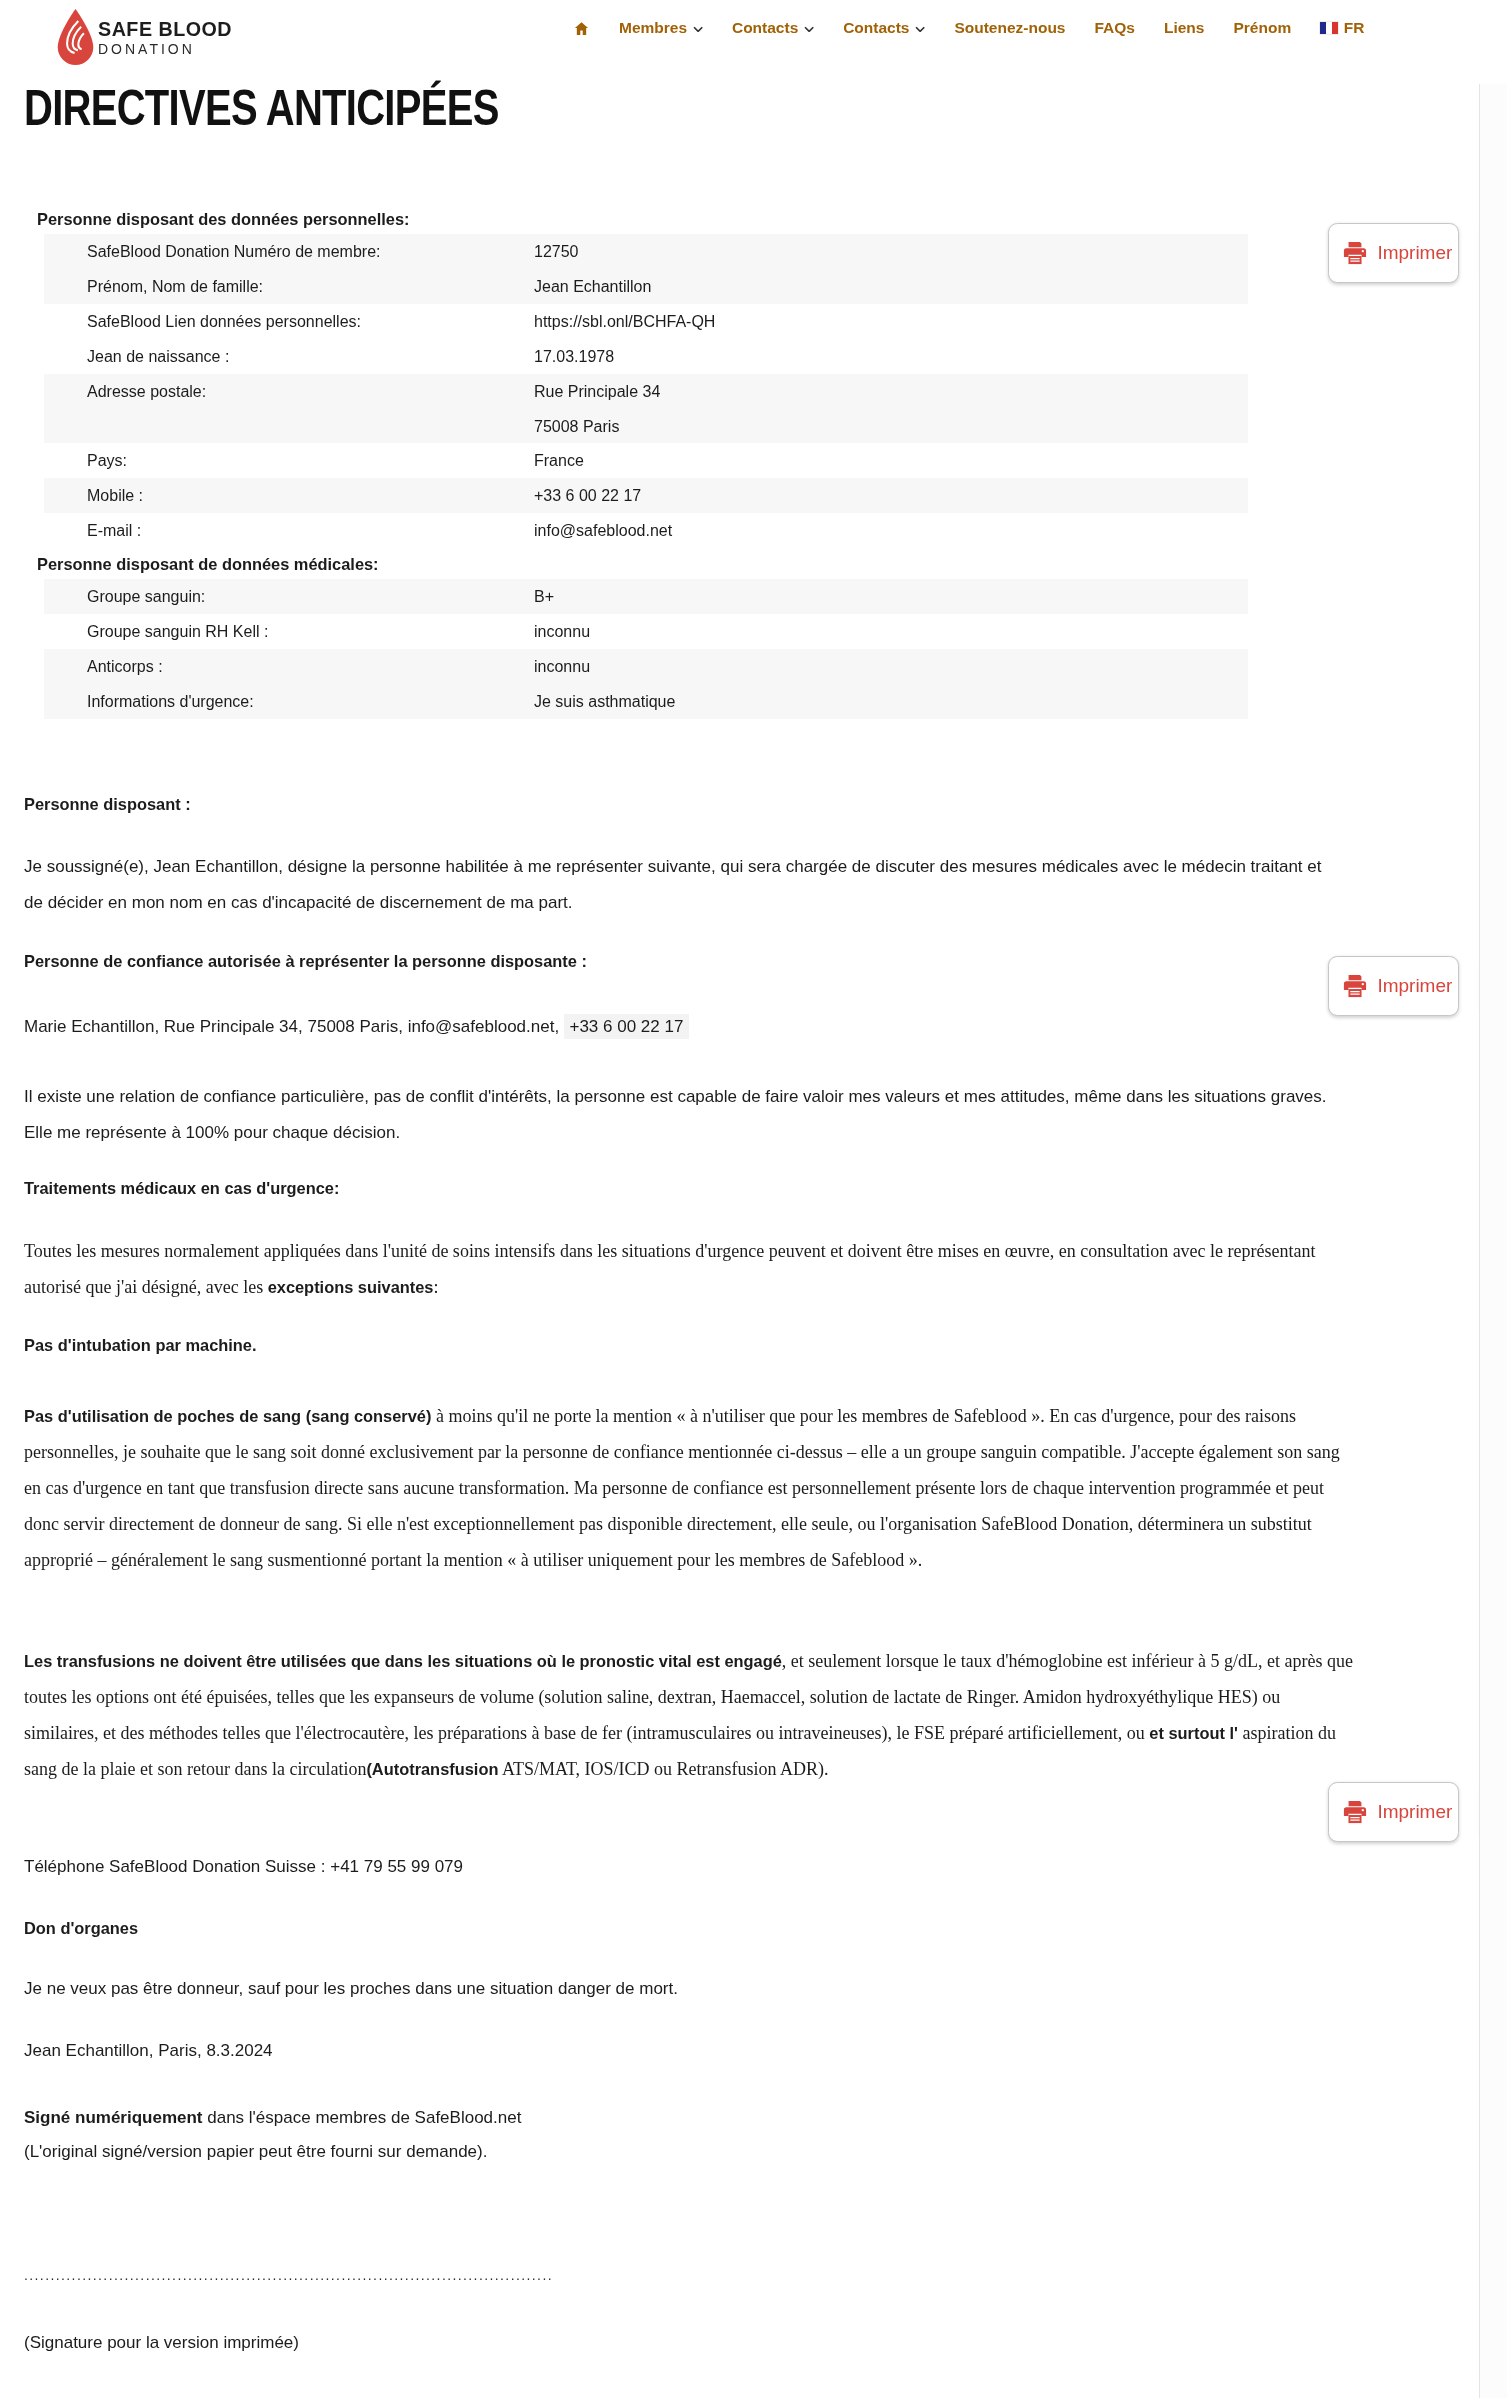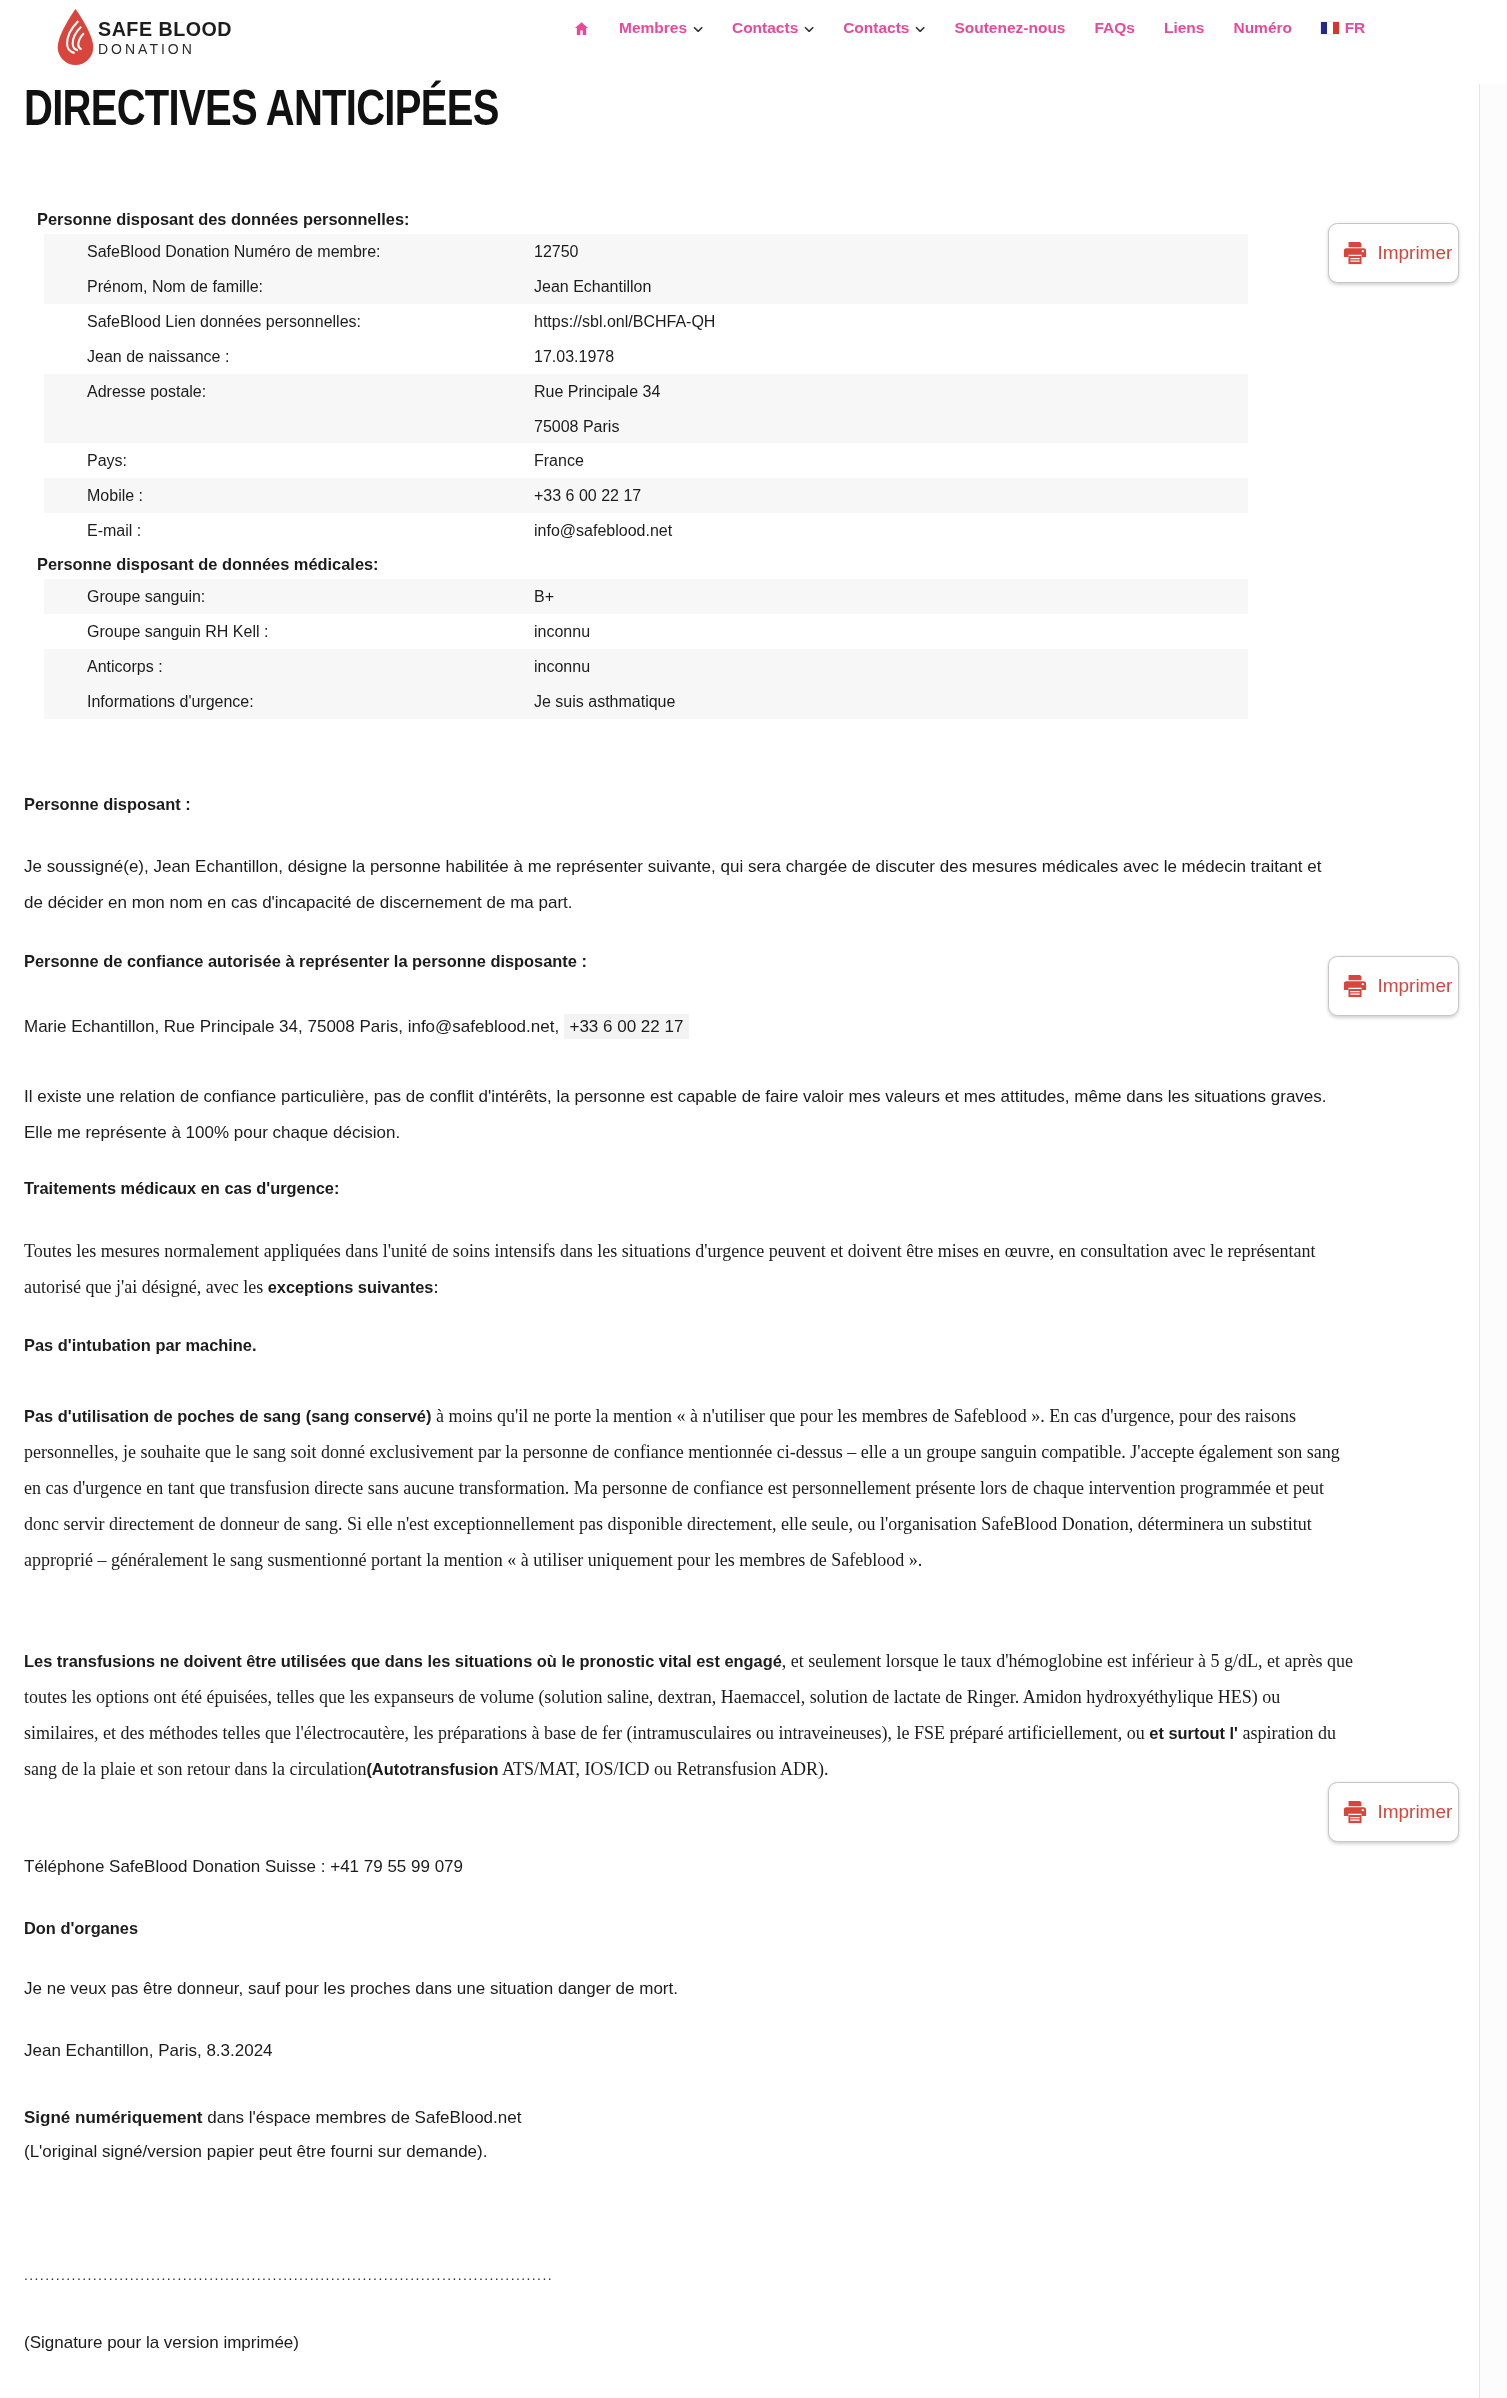--- a/index.html
+++ b/index.html
@@ -4,21 +4,21 @@
 <style>
   html,body{margin:0;padding:0}
   body{width:1507px;height:2399px;position:relative;background:#fff;overflow:hidden;
        font-family:"Liberation Sans",sans-serif;color:#1c1c1c}
   .abs{position:absolute}
 
   
   #logo{left:53px;top:8.4px;display:flex;align-items:center;cursor:pointer}
   .logo-name{font-weight:bold;font-size:19.7px;letter-spacing:0.5px;color:#1d1d1d;line-height:22.5px}
   .logo-sub{font-family:Liberation Sans, sans-serif;font-size:14px;letter-spacing:3px;color:#2a2a2a}
-  #nav{left:573px;top:19px;display:flex;align-items:center;gap:29px;font-size:15.5px;font-weight:bold;color:#ec4899}
+  #nav{left:573px;top:19px;display:flex;align-items:center;gap:29px;font-size:15.5px;font-weight:bold;color:#a16207}
   .nav-items{display:flex;align-items:center;gap:29px}
   .nav-item{display:flex;align-items:center;gap:5.6px;cursor:pointer;white-space:nowrap}
   .chev{width:10.3px;height:6.6px;color:#333;display:none;margin-top:1.9px}
   .nav-item.has-chevron .chev{display:inline-block}
   .home-btn{display:flex;align-items:center;cursor:pointer}
   .fr{display:flex;align-items:center;gap:5.6px;cursor:pointer}
   .flag{width:18px;height:12px;display:flex;box-shadow:0 0 0 0.5px #ddd}
   .flag i{flex:1}.flag .b{background:#202a8c}.flag .w{background:#fff}.flag .r{background:#d8352f}
 
   
@@ -158,21 +158,21 @@
     <span>FAQs</span>
 
   </div>
 
   <div class="nav-item">
     <span>Liens</span>
 
   </div>
 
   <div class="nav-item">
-    <span>Numéro</span>
+    <span>Prénom</span>
 
   </div>
 </div>
   <span class="fr">
     <span class="flag">
         <i class="b"></i>
         <i class="w"></i>
         <i class="r"></i>
       </span>
     <span>FR</span>

